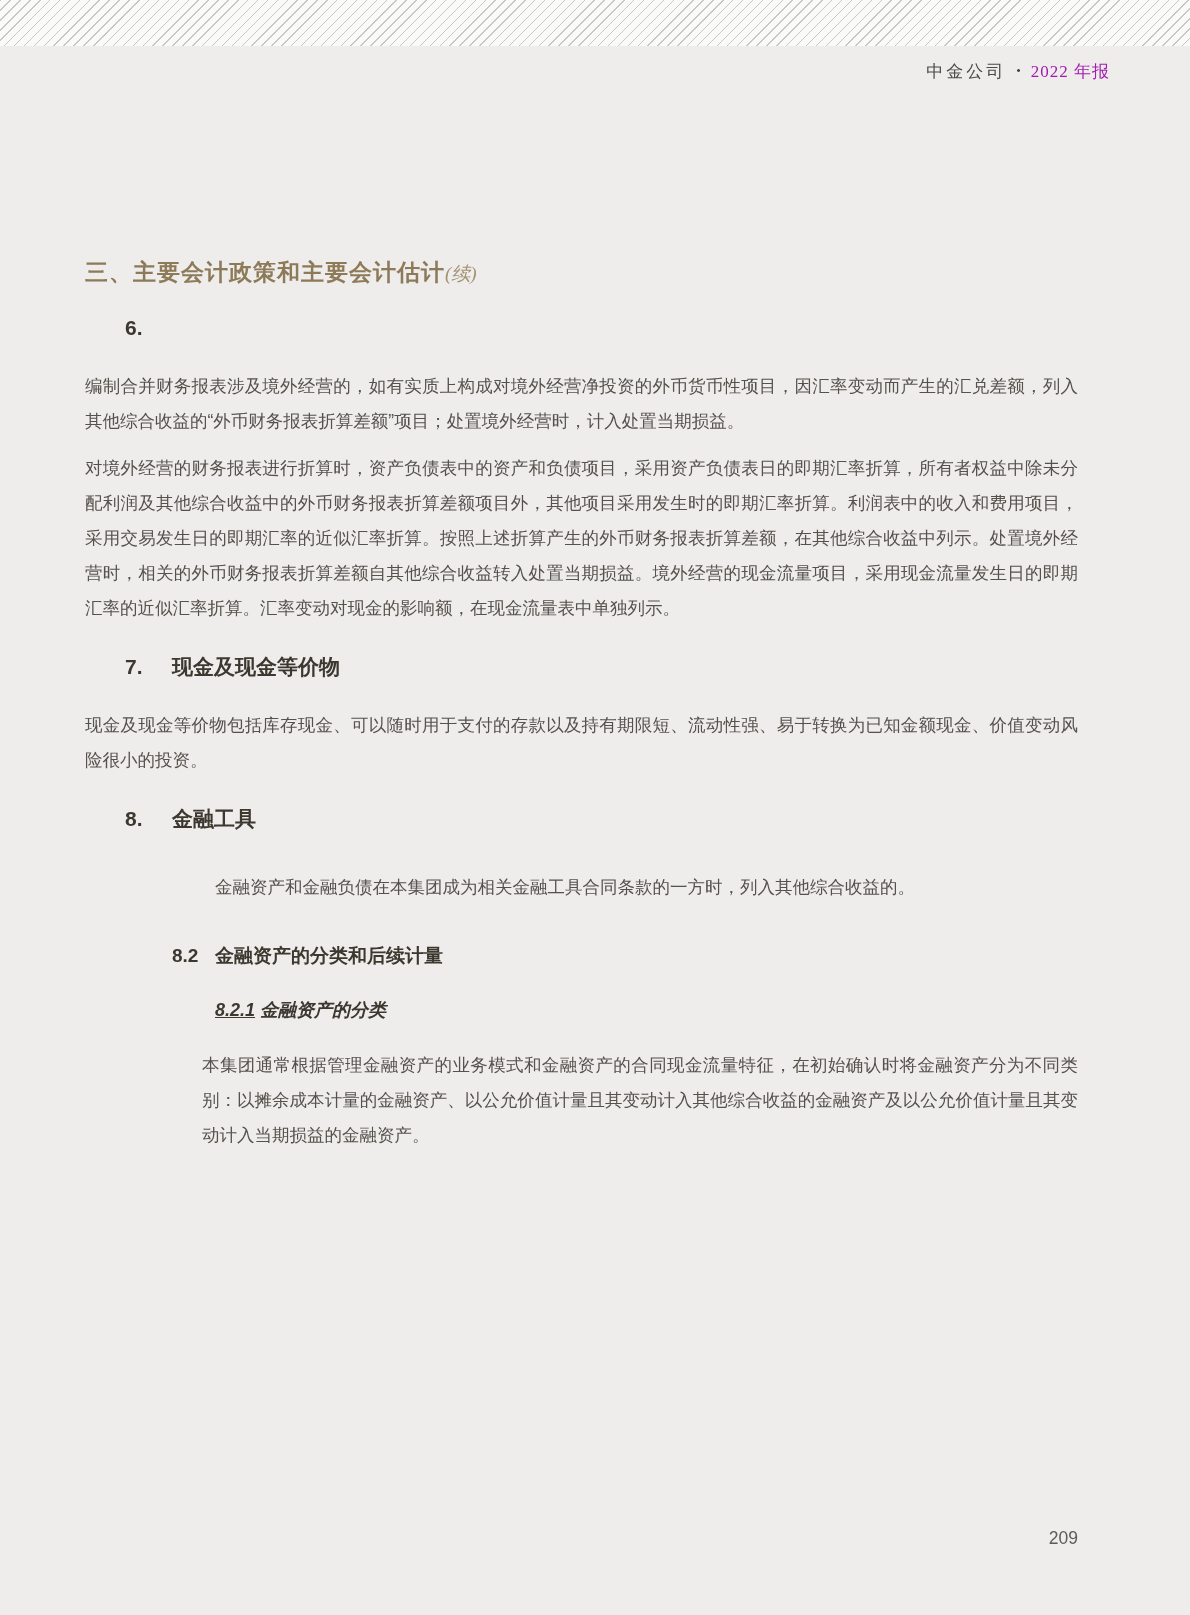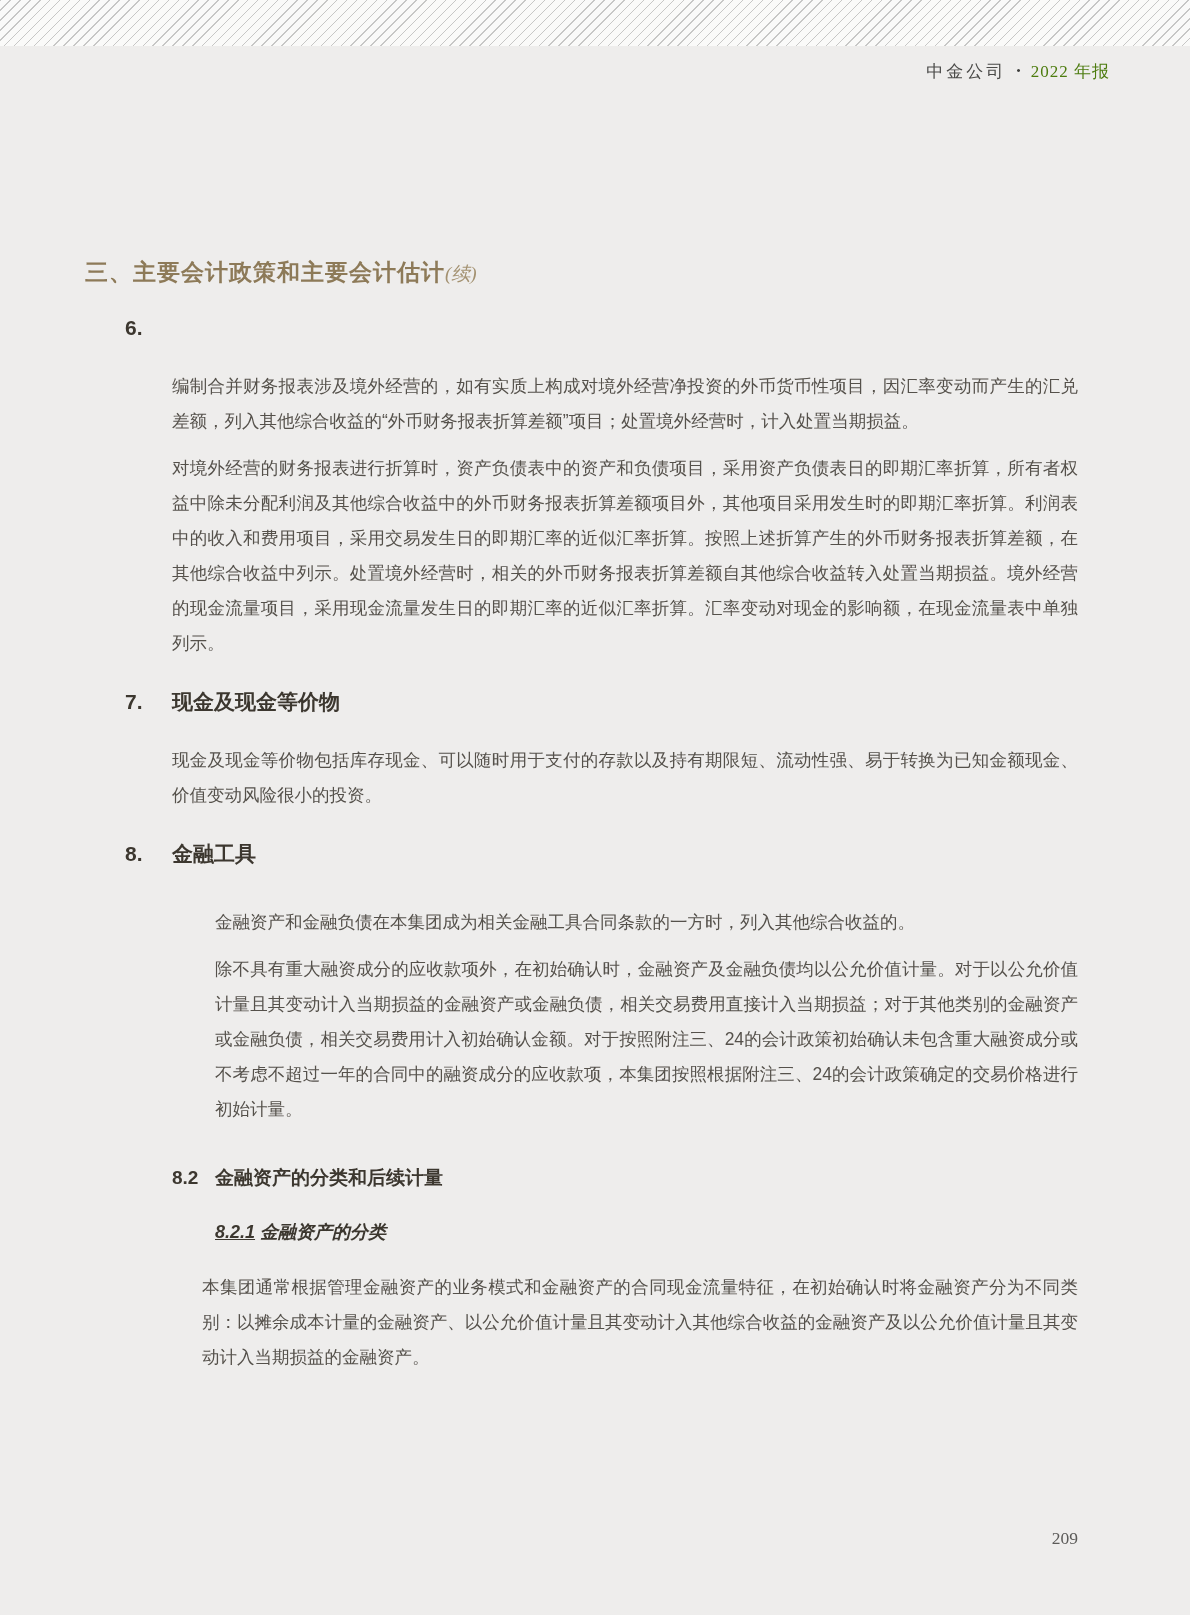--- a/index.html
+++ b/index.html
@@ -43,21 +43,21 @@
     letter-spacing: 3px;
     color: #4a4a48;
   }
   .page-header .sep {
     margin: 0 10px;
     color: #3f3f3d;
     font-size: 13px;
     vertical-align: 2px;
   }
   .page-header .year {
-    color: #4d7c0f;
+    color: #a21caf;
     letter-spacing: 1px;
   }
 
   .content {
     position: absolute;
     left: 85px;
     top: 256px;
     width: 993px;
   }
 
@@ -123,32 +123,32 @@
 
   
   .para {
     font-size: 17.5px;
     line-height: 35px;
     text-align: justify;
     color: #55514b;
     margin: 28px 0 0 0;
   }
   .para.tight { margin-top: 12px; }
-  .para.p1 { margin-left: 87px; }
+  .para.p1 { }
   .para.p2 { margin-left: 130px; }
   .para.p3 { margin-left: 117px; }
   .para.after-h2 { margin-top: 24px; }
   .para.after-h3 { margin-top: 26px; }
 
   
   .page-number {
     position: absolute;
     top: 1528px;
     right: 112px;
-    font-family: Liberation Serif, serif;
+    font-family: Liberation Sans, sans-serif;
     font-size: 17.5px;
     color: #5c5b59;
   }
 </style>
 </head>
 <body>
 
 <div class="hatch-band"></div>
 
 <div class="page-header">
@@ -178,21 +178,20 @@
   </div>
 
   <div class="sec">
     <div class="sec-head lvl1">
       <span class="sec-num">8.</span>
       <span class="sec-title">金融工具</span>
     </div>
 
     <div class="sub-sec">
       <p class="para p2 after-h2">金融资产和金融负债在本集团成为相关金融工具合同条款的一方时，列入其他综合收益的。</p>
-      <p class="para p2 tight">除不具有重大融资成分的应收款项外，在初始确认时，金融资产及金融负债均以公允价值计量。对于以公允价值计量且其变动计入当期损益的金融资产或金融负债，相关交易费用直接计入当期损益；对于其他类别的金融资产或金融负债，相关交易费用计入初始确认金额。对于按照附注三、24的会计政策初始确认未包含重大融资成分或不考虑不超过一年的合同中的融资成分的应收款项，本集团按照根据附注三、24的会计政策确定的交易价格进行初始计量。</p>
     </div>
 
     <div class="sub-sec">
       <div class="sec-head lvl2">
         <span class="sec-num">8.2</span>
         <span class="sec-title">金融资产的分类和后续计量</span>
       </div>
 
       <div class="subsub-sec">
         <div class="sec-head lvl3">

